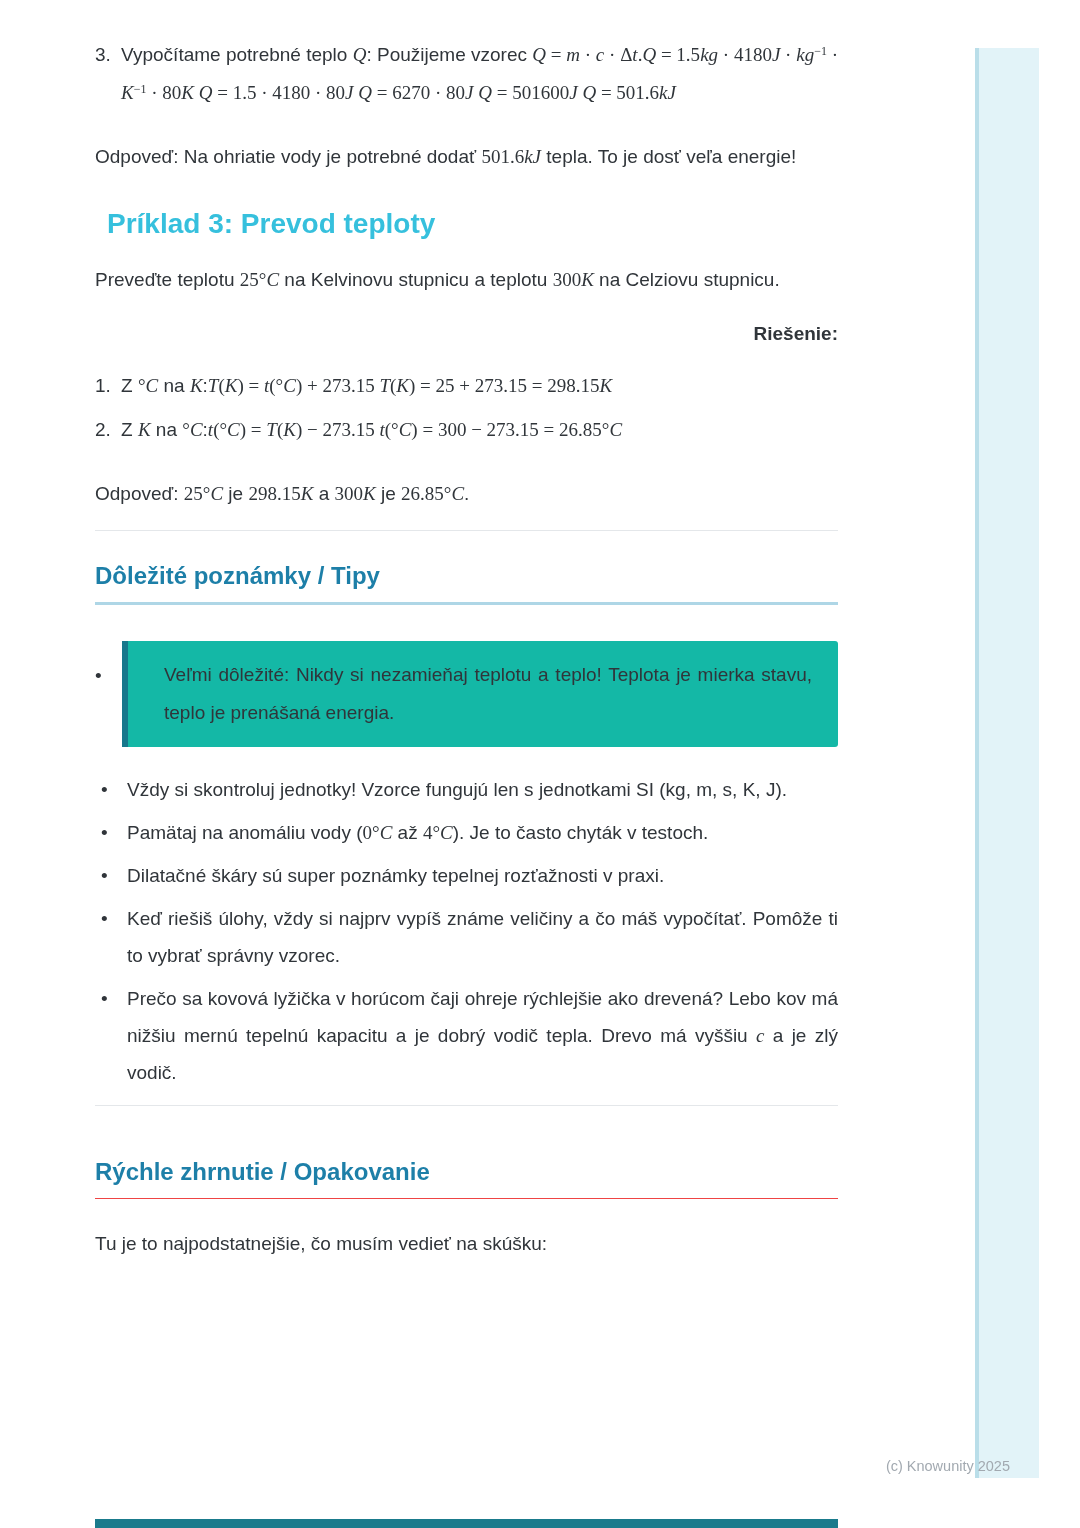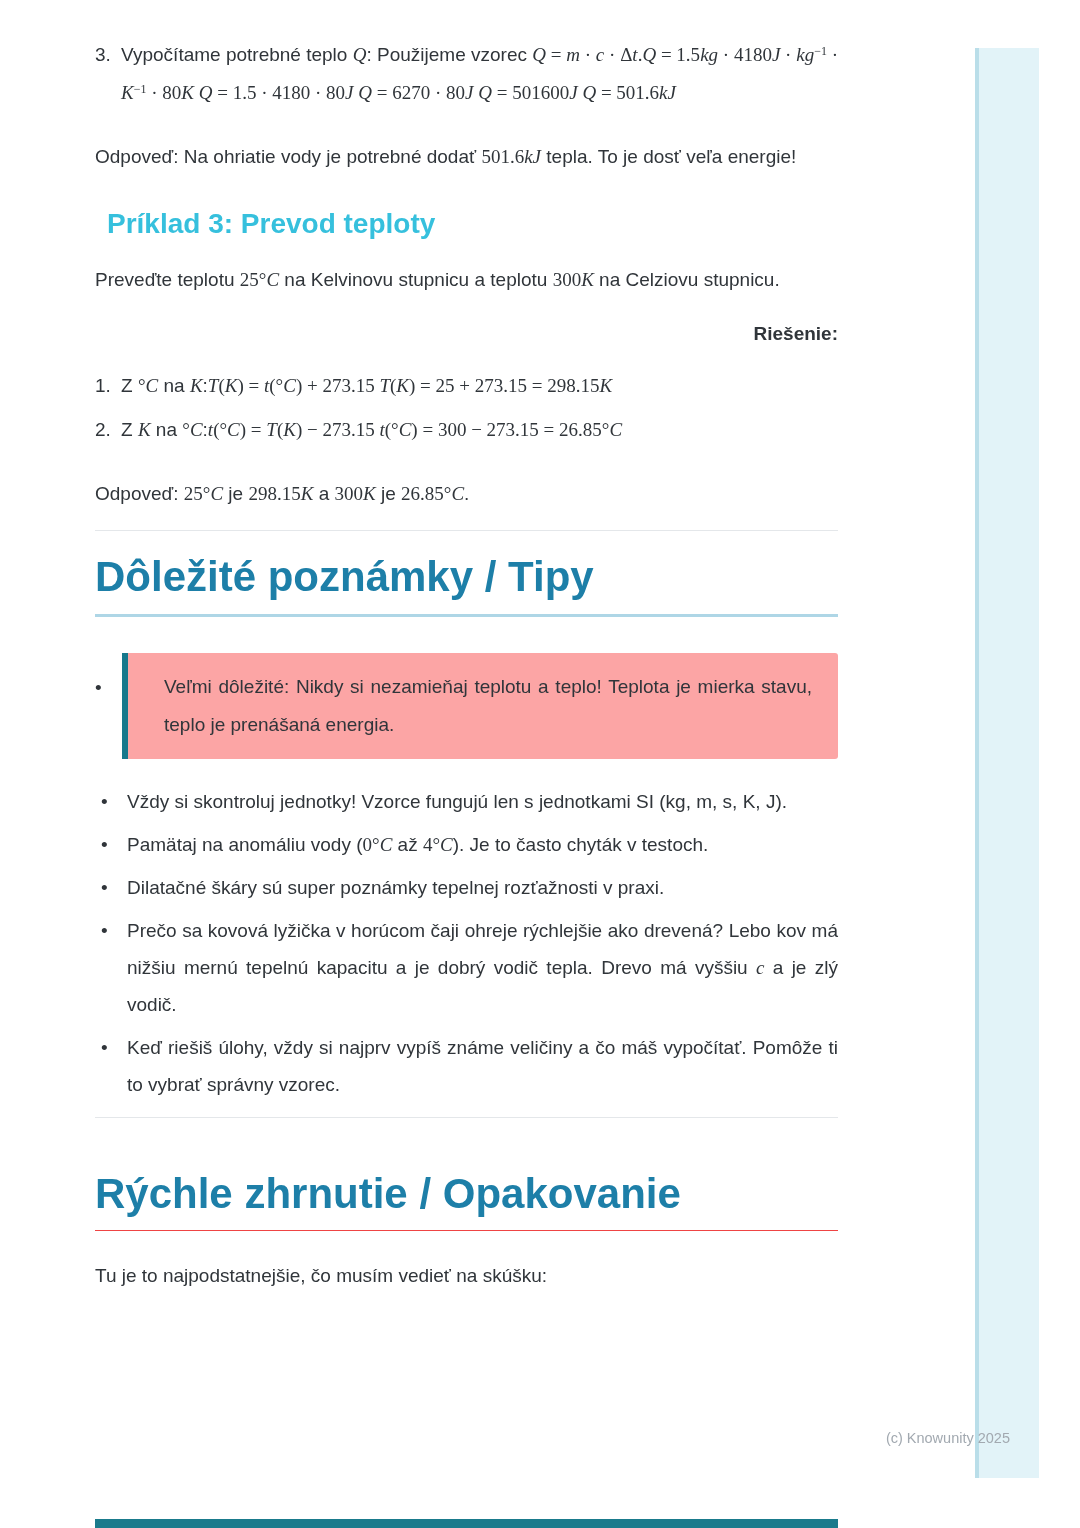--- a/index.html
+++ b/index.html
@@ -32,37 +32,37 @@
   .para-tight { margin:18px 0 0 0; line-height:2.26; text-align:justify; }
 
   .h2 { margin:28px 0 0 12px; font-size:28px; line-height:1.2; font-weight:bold; color:#36c0dd; }
 
   .label { margin:14px 0 0 0; font-weight:bold;text-align:right; }
 
   .steps { margin:14px 0 0 0; }
 
   .rule { border:none; border-top:1px solid #e4e7ea; margin:14px 0 0 0; }
 
-  .h1 { margin:22px 0 0 0; font-size:42px; line-height:1.15; font-weight:bold;
+  .h1 { margin:31px 0 0 0; font-size:24px; line-height:1.15; font-weight:bold;
         color:#1d7fa8; padding-bottom:12px; }
   .h1.u1 { border-bottom:3px solid #aed6e6; }
   .h1.u2 { margin-top:52px; border-bottom:1px solid #ef4444; }
 
   .callout-row { display:flex; margin-top:36px; }
   .callout-dot { flex:0 0 27px; margin-top:16px; }
-  .callout { flex:1; background:#fca5a5; border-left:6px solid #17788c;
+  .callout { flex:1; background:#14b8a6; border-left:6px solid #17788c;
              border-radius:0 3px 3px 0;
              padding:15px 26px 15px 36px; text-align:justify; line-height:2.0; }
 
   .bullets { list-style:none; margin:24px 0 0 0; padding:0; }
   .bullets li { position:relative; padding-left:32px; margin-bottom:6px;
                 line-height:1.95; text-align:justify; }
   .bullets li::before { content:"•"; position:absolute; left:6px; top:0; }
 
-  .watermark { position:absolute; right:70px; bottom:82px; font-size:14.5px;
+  .watermark { position:absolute; right:70px; bottom:54px; font-size:14.5px;
                color:#a2a9b0; z-index:5; }
 
   .bottom-bar { position:absolute; left:95px; bottom:0; width:743px; height:9px;
                 background:#1a7b8c; }
 </style>
 </head>
 <body>
 
 <div class="page">
 
@@ -102,22 +102,22 @@
 
     <div class="callout-row">
       <span class="callout-dot">•</span>
       <div class="callout"><b>Veľmi dôležité:</b> Nikdy si nezamieňaj <b>teplotu</b> a <b>teplo</b>! Teplota je mierka stavu, teplo je prenášaná energia.</div>
     </div>
 
     <ul class="bullets">
       <li>Vždy si skontroluj jednotky! Vzorce fungujú len s jednotkami SI (kg, m, s, K, J).</li>
       <li>Pamätaj na anomáliu vody (<span class="m">0°<i>C</i></span> až <span class="m">4°<i>C</i></span>). Je to často chyták v testoch.</li>
       <li>Dilatačné škáry sú super poznámky tepelnej rozťažnosti v praxi.</li>
+      <li>Keď riešiš úlohy, vždy si najprv vypíš známe veličiny a čo máš vypočítať. Pomôže ti to vybrať správny vzorec.</li>
       <li>Prečo sa kovová lyžička v horúcom čaji ohreje rýchlejšie ako drevená? Lebo kov má nižšiu mernú tepelnú kapacitu a je dobrý vodič tepla. Drevo má vyššiu <span class="m"><i>c</i></span> a je zlý vodič.</li>
-      <li>Keď riešiš úlohy, vždy si najprv vypíš známe veličiny a čo máš vypočítať. Pomôže ti to vybrať správny vzorec.</li>
     </ul>
 
     <hr class="rule">
 
     <h1 class="h1 u2">Rýchle zhrnutie / Opakovanie</h1>
 
     <p class="para">Tu je to najpodstatnejšie, čo musím vedieť na skúšku:</p>
 
   </div>
 

